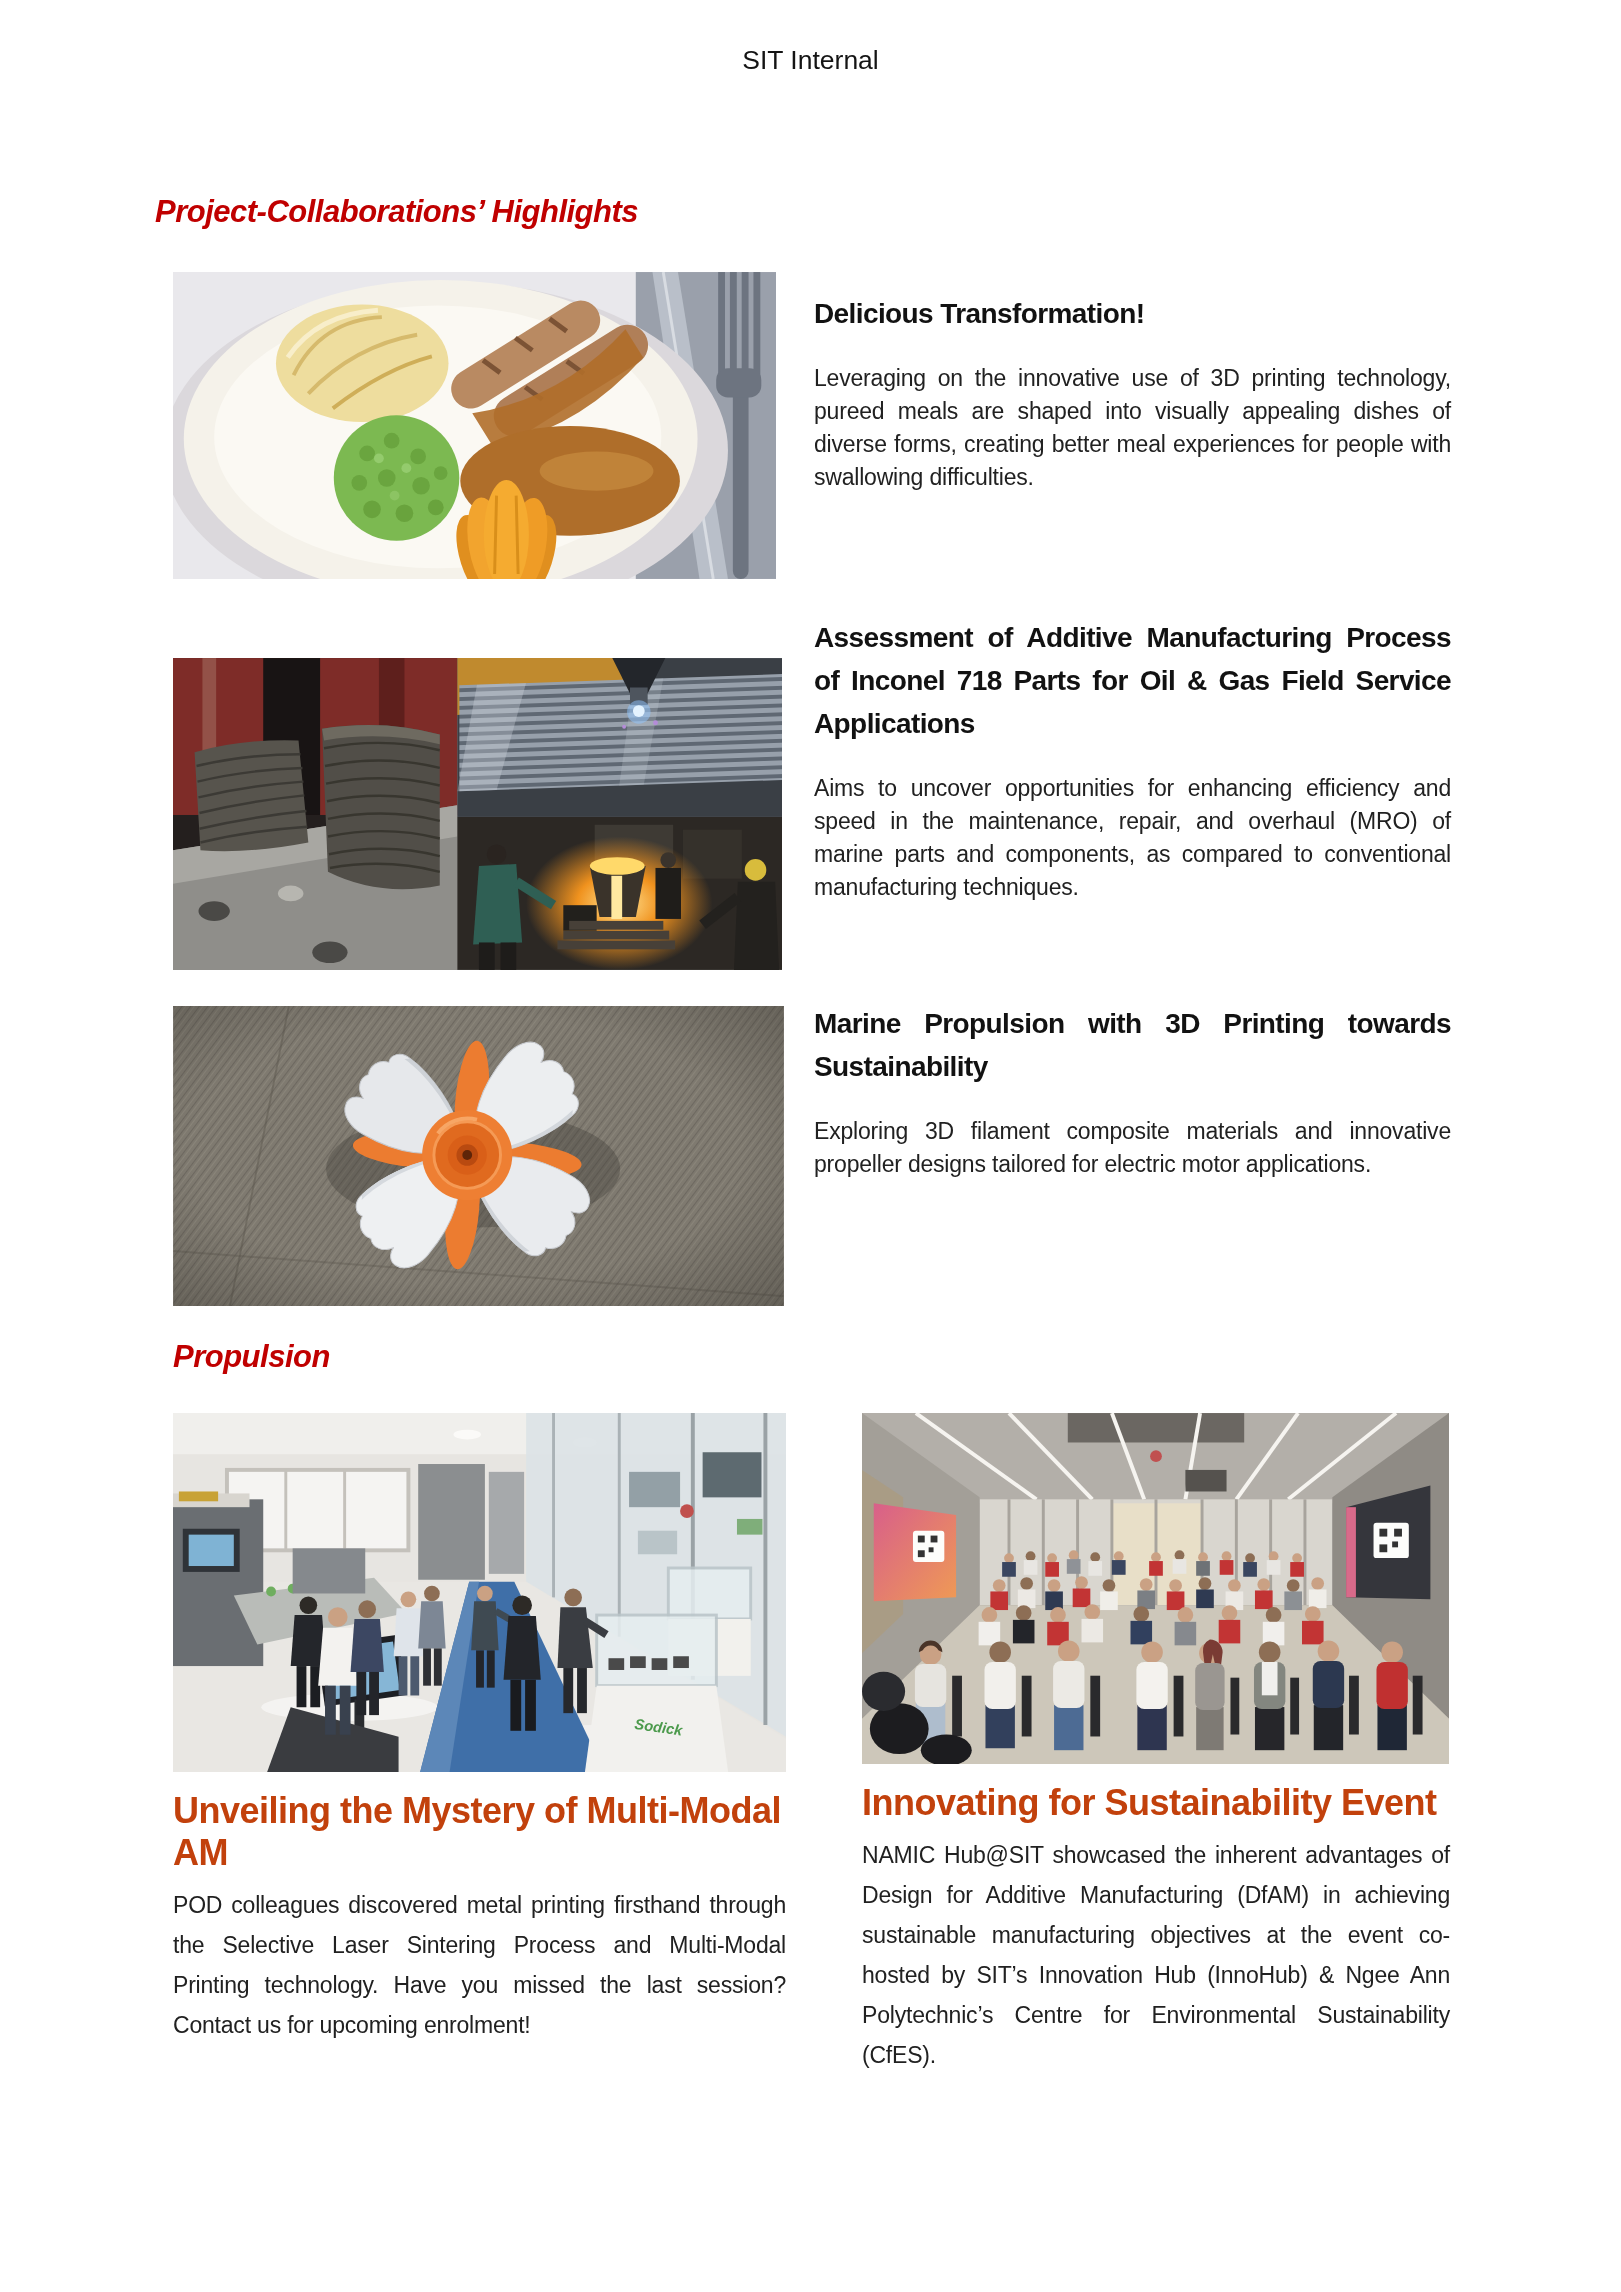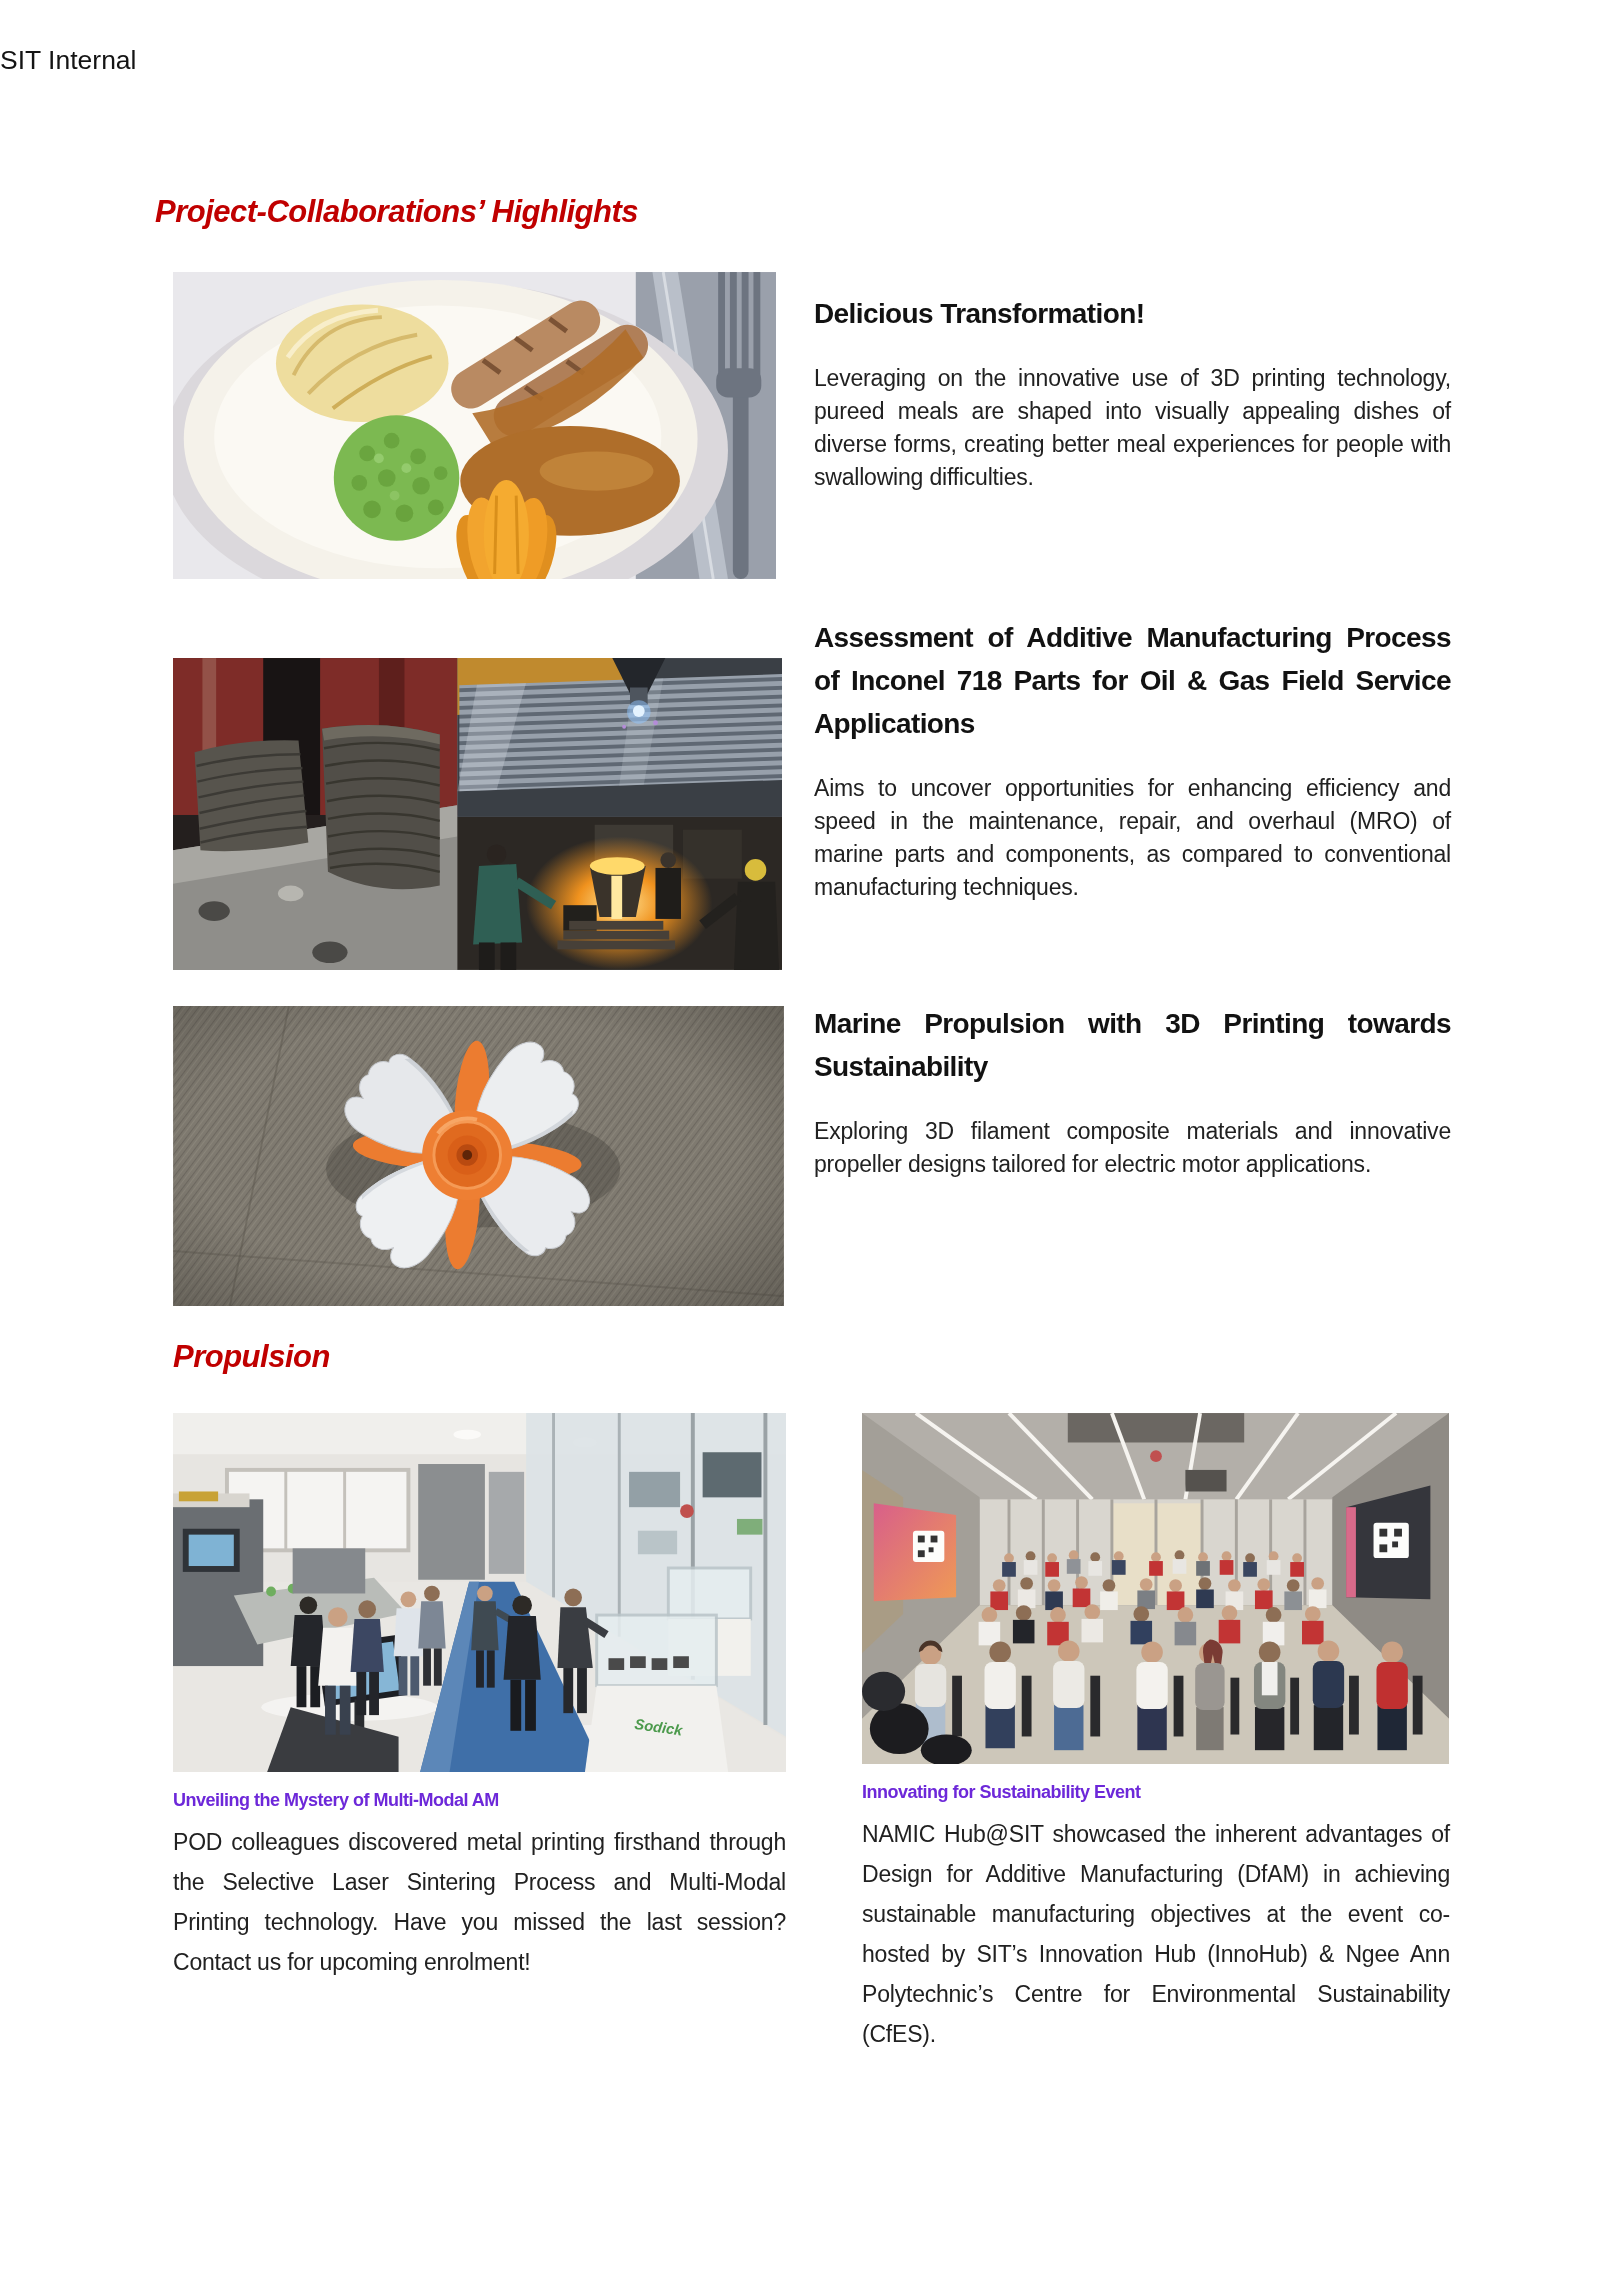--- a/index.html
+++ b/index.html
@@ -1,18 +1,18 @@
 <!DOCTYPE html>
 <html><head>
 <meta charset="utf-8">
 <style>
   html,body{margin:0;padding:0;background:#ffffff;}
   .page{position:relative;width:1621px;height:2293px;background:#fff;overflow:hidden;
         font-family:"Liberation Sans",sans-serif;color:#1c1c1c;}
-  .doc-header{position:absolute;top:45px;left:0;width:100%;
+  .doc-header{position:absolute;top:45px;left:0;width:100%;text-align:center;
         font-size:26.5px;color:#141414;}
   .sec-title{position:absolute;font-size:31px;font-weight:700;font-style:italic;
         color:#c00000;letter-spacing:-0.5px;}
   #sec-highlights{left:155px;top:194px;}
   #sec-flashback{left:173px;top:1339px;}
   figure{margin:0;padding:0;}
   .photo{position:absolute;left:173px;overflow:hidden;background:#ddd;}
   #ph-food{top:272px;width:603px;height:307px;}
   #ph-metal{top:658px;width:609px;height:312px;}
   #ph-prop{top:1006px;width:611px;height:300px;}
@@ -21,21 +21,21 @@
   .hl-text h3{margin:0;font-size:28px;line-height:43px;font-weight:700;color:#121212;
         text-align:justify;letter-spacing:-0.6px;}
   .hl-text p{margin:27.4px 0 0 0;font-size:23px;line-height:33px;text-align:justify;
         color:#212121;letter-spacing:-0.2px;}
   .fb-col{position:absolute;top:1413px;}
   #fb-left{left:173px;width:613px;}
   #fb-right{left:862px;width:588px;}
   .fb-photo{position:relative;overflow:hidden;background:#ddd;}
   #ph-lab{width:613px;height:359px;}
   #ph-event{width:587px;height:351px;}
-  .fb-col h4{margin:17.6px 0 0 0;font-size:18px;font-weight:700;color:#6d28d9;letter-spacing:-0.5px;}
+  .fb-col h4{margin:17.6px 0 0 0;font-size:36px;font-weight:700;color:#c2410c;letter-spacing:-0.5px;}
   .fb-col p{margin:11.8px 0 0 0;font-size:23px;line-height:40px;text-align:justify;
         color:#212121;letter-spacing:-0.2px;}
   svg{display:block;}
 </style>
 </head>
 <body>
 
 <div class="page">
 
   <div class="doc-header">SIT Internal</div>

